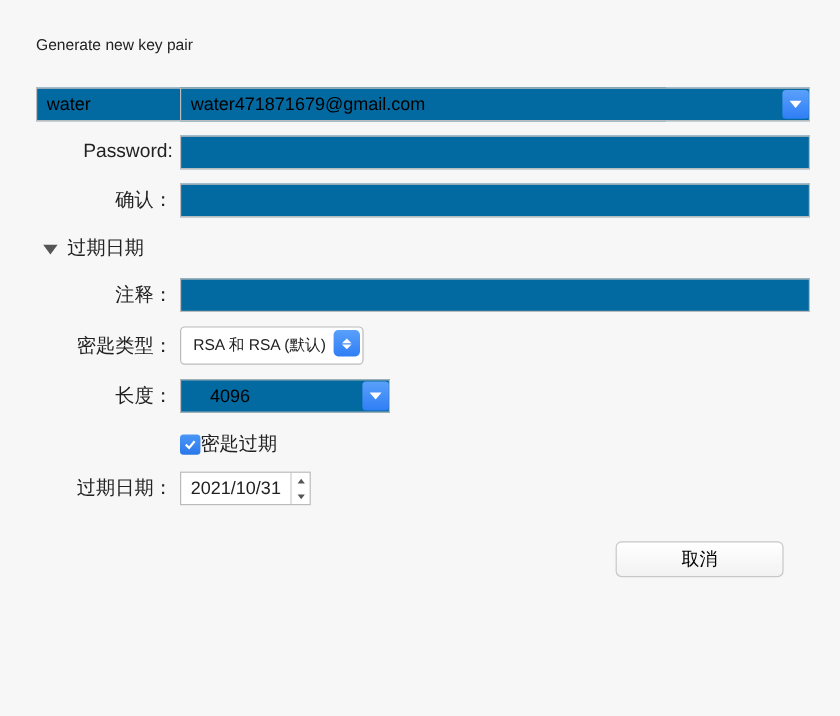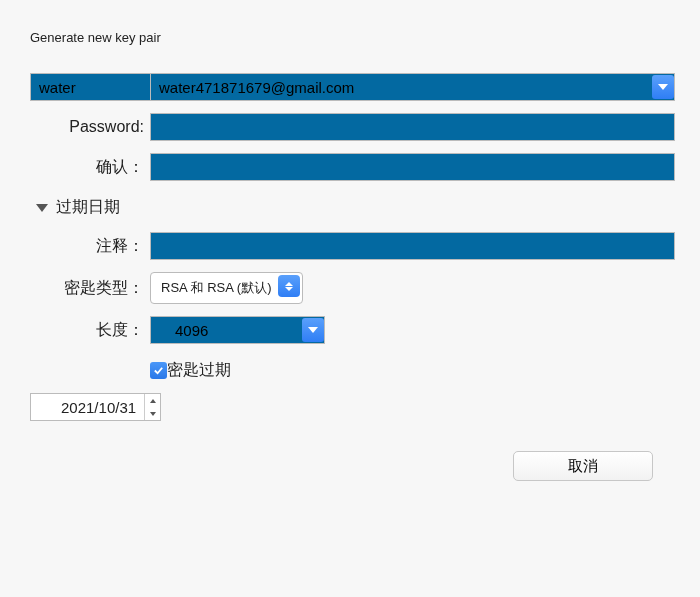--- a/index.html
+++ b/index.html
@@ -147,21 +147,20 @@
       align-items: center;
       justify-content: center;
     }
     .checkbox svg { width: 11px; height: 11px; }
     .date-wrap {
       display: inline-flex;
       align-items: stretch;
       background: #fff;
       border: 1px solid #bbb;
       height: 28px;
-      padding-left: 22px;
     }
     .date-wrap .date-text {
       padding: 0 8px;
       display: flex;
       align-items: center;
       font-size: 15px;
     }
     .date-stepper {
       width: 16px;
       border-left: 1px solid #ccc;
@@ -272,20 +271,21 @@
     <div class="checkbox-row">
       <div class="checkbox">
         <svg viewBox="0 0 12 12">
             <path d="M2 6 L5 9 L10 3" stroke="#fff" stroke-width="2" fill="none"></path>
           </svg>
       </div>
       <span>密匙过期</span>
     </div>
   </div>
 
+  <div class="label">过期日期：</div>
   <div class="field">
     <div class="date-wrap">
       <div class="date-text">2021/10/31</div>
       <div class="date-stepper">
         <div>
             <span class="mini-up"></span>
           </div>
         <div>
             <span class="mini-down"></span>
           </div>

